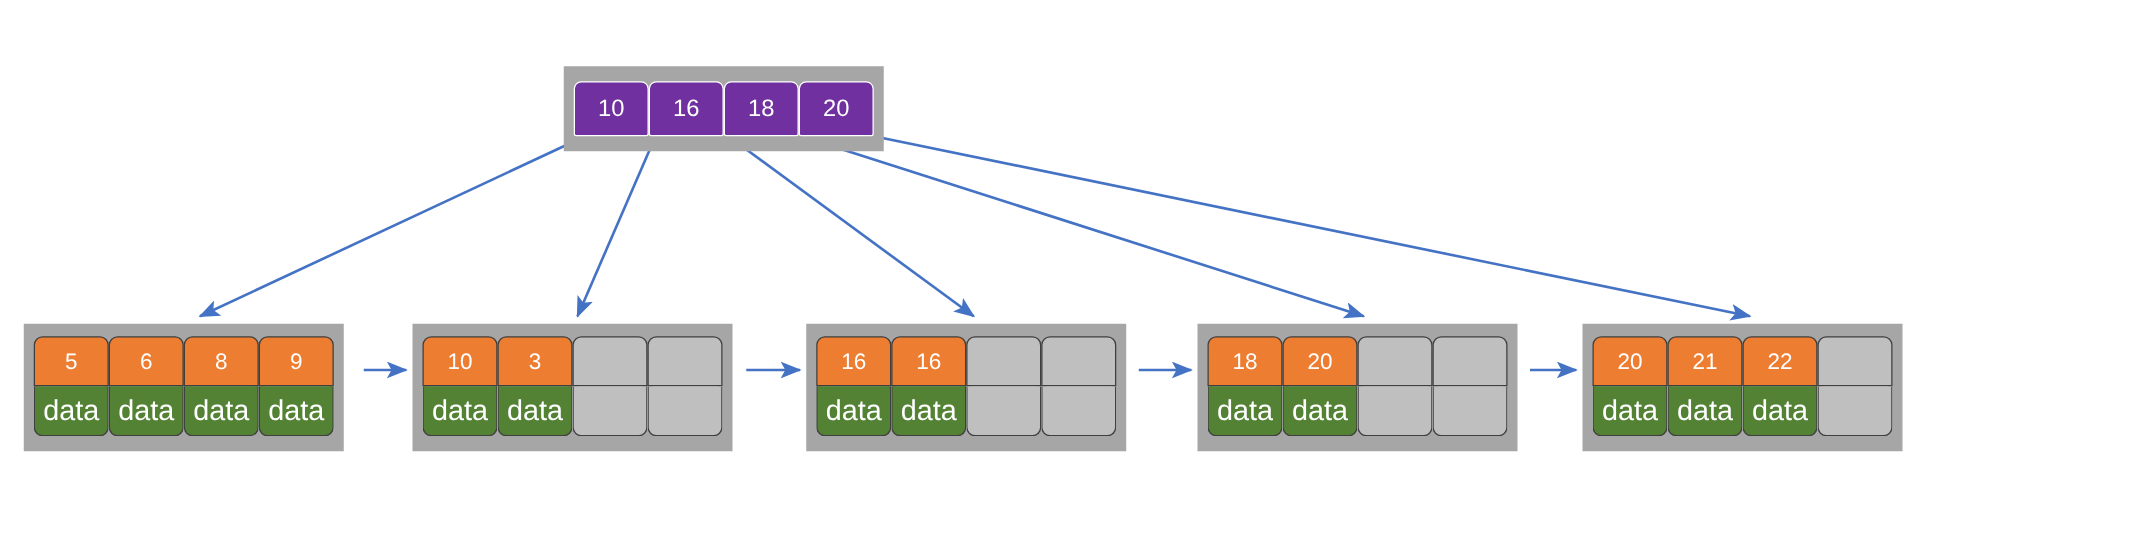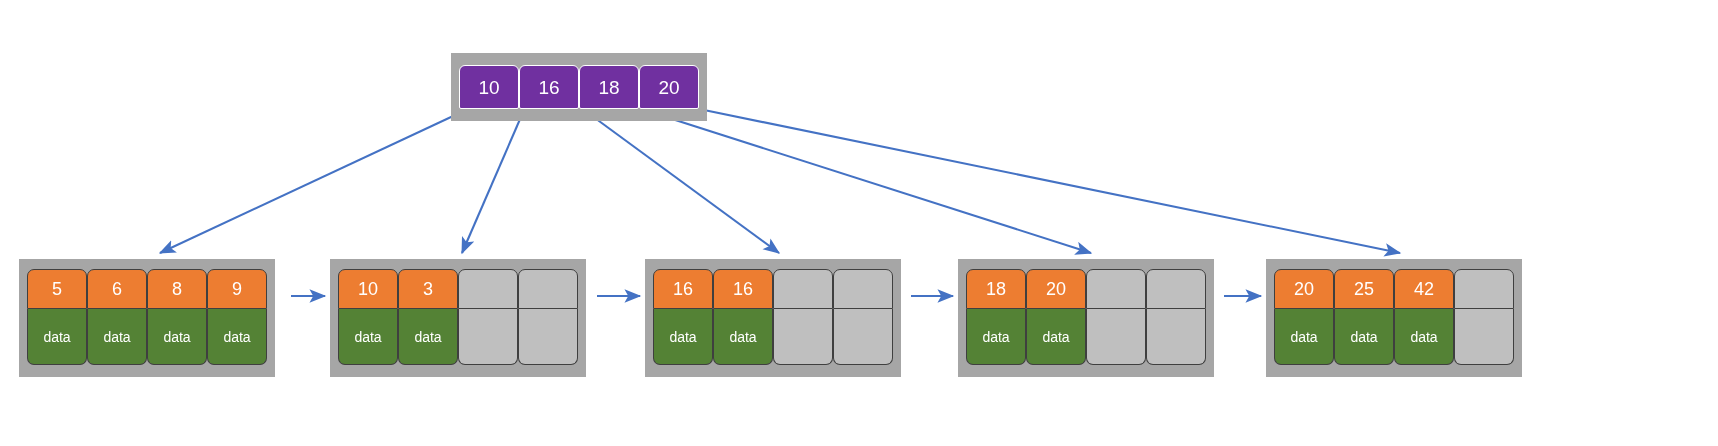--- a/index.html
+++ b/index.html
@@ -72,31 +72,31 @@
     border-radius: 7px 7px 0 0;
     box-sizing: border-box;
     display: flex;
     align-items: center;
     justify-content: center;
     color: #ffffff;
     font-size: 18px;
     line-height: 1;
   }
   .slot-data {
-    height: 56px;
+    height: 40px;
     background: #548235;
     border: 1px solid #3f3f3f;
     border-top: none;
     border-radius: 0 0 7px 7px;
     box-sizing: border-box;
     display: flex;
     align-items: center;
     justify-content: center;
     color: #ffffff;
-    font-size: 14px;
+    font-size: 23px;
     line-height: 1;
   }
   .leaf-slot.empty .slot-key {
     background: #bfbfbf;
     border-color: #3f3f3f;
   }
   .leaf-slot.empty .slot-data {
     background: #bfbfbf;
     border-color: #3f3f3f;
   }
@@ -288,29 +288,29 @@
     <div class="leaf-slot">
       <div class="slot-key">
         <span>20</span>
       </div>
       <div class="slot-data">
         <span>data</span>
       </div>
     </div>
     <div class="leaf-slot">
       <div class="slot-key">
-        <span>25</span>
-      </div>
-      <div class="slot-data">
-        <span>data</span>
-      </div>
-    </div>
-    <div class="leaf-slot">
-      <div class="slot-key">
-        <span>42</span>
+        <span>21</span>
+      </div>
+      <div class="slot-data">
+        <span>data</span>
+      </div>
+    </div>
+    <div class="leaf-slot">
+      <div class="slot-key">
+        <span>22</span>
       </div>
       <div class="slot-data">
         <span>data</span>
       </div>
     </div>
     <div class="leaf-slot empty">
       <div class="slot-key">
         <span></span>
       </div>
       <div class="slot-data">

